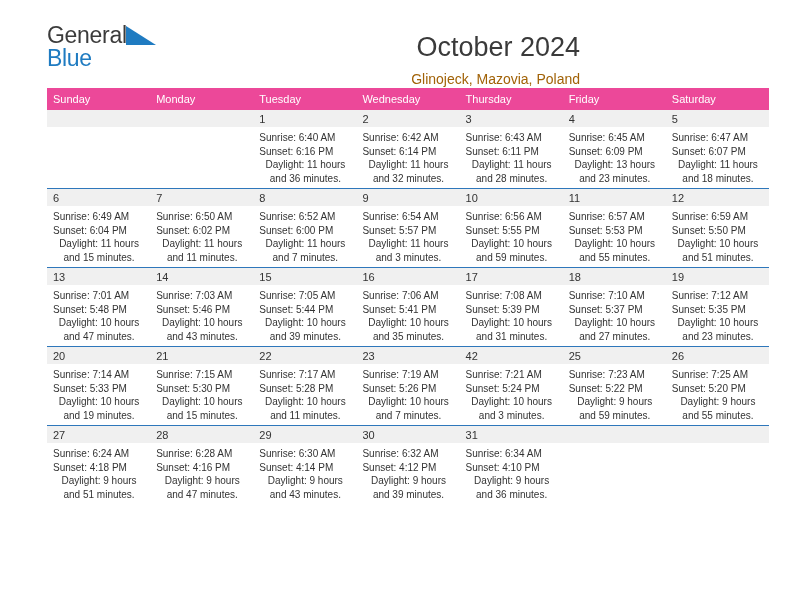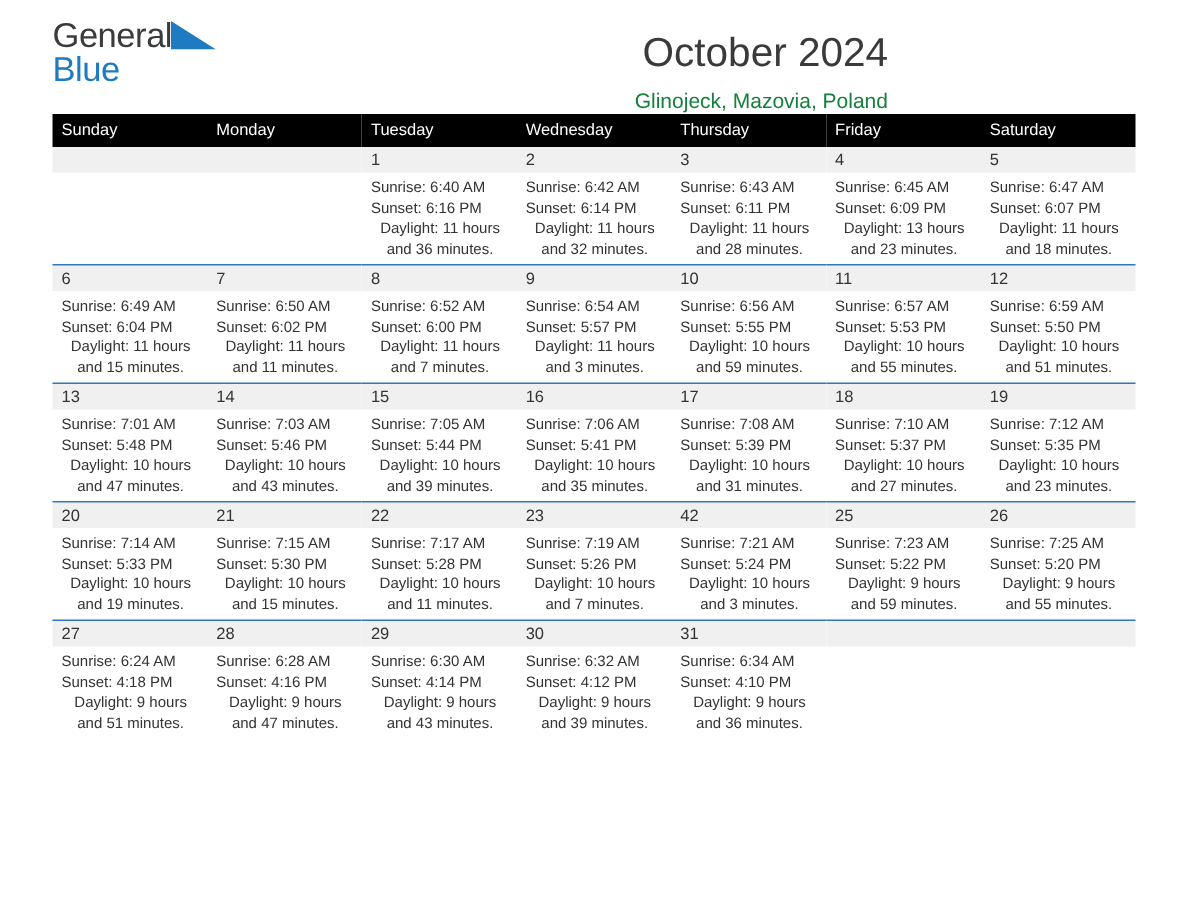--- a/index.html
+++ b/index.html
@@ -12,21 +12,21 @@
     height: 612px;
     font-family: "Liberation Sans", sans-serif;
     color: #333333;
     overflow: hidden;
   }
   .page {
     position: relative;
     width: 627px;
     height: 612px;
     box-sizing: border-box;
-    padding: 0;
+    padding: 12px;
   }
 
   
   .topbar {
     position: relative;
     height: 76px;
     margin: 0 35px 0 35px;
   }
   .logo {
     position: absolute;
@@ -63,37 +63,37 @@
   .cal-title {
     font-size: 27px;
     color: #3a3a3a;
     font-weight: normal;
     line-height: 1.15;
     margin: 4px 0 0 0;
     white-space: nowrap;
   }
   .cal-subtitle {
     font-size: 14px;
-    color: #15803d;
+    color: #a16207;
     margin-top: 8px;
     white-space: nowrap;
   }
 
   
   .calendar {
     margin: 0 35px;
     width: 722px;
   }
   table.cal {
     border-collapse: collapse;
     table-layout: fixed;
     width: 722px;
   }
   table.cal th {
-    background: #000000;
+    background: #ec4899;
     color: #ffffff;
     font-size: 11px;
     font-weight: normal;
     text-align: left;
     padding: 5px 0 5px 6px;
     height: 12px;
     border: none;
   }
   table.cal td {
     vertical-align: top;

